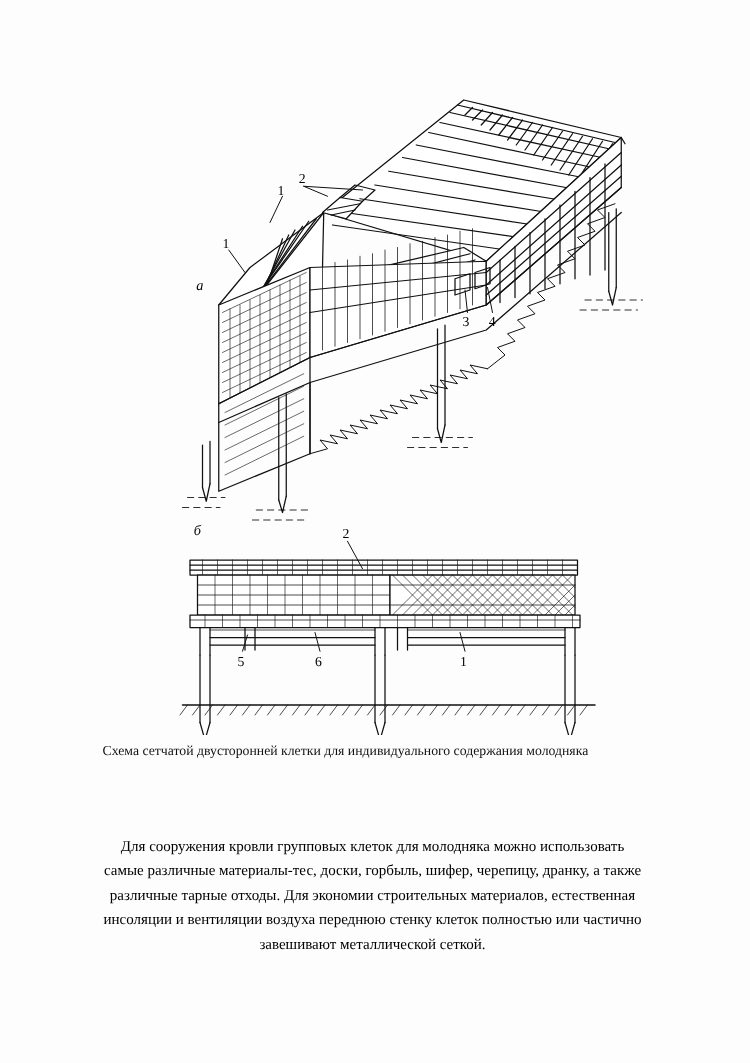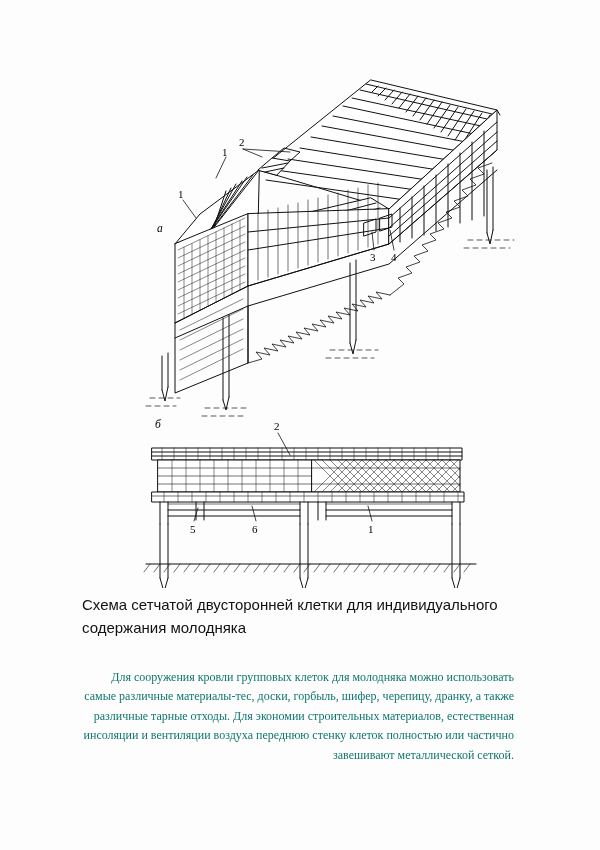--- a/index.html
+++ b/index.html
@@ -28,35 +28,35 @@
     height: 570px;
   }
   .figure svg {
     display: block;
   }
   .caption {
     position: absolute;
     left: 82px;
     top: 593px;
     width: 450px;
-    font-size: 15px;
+    font-size: 11px;
     line-height: 1.55;
-    font-family: Liberation Sans, sans-serif;
+    font-family: Liberation Serif, serif;
     color: #111111;
   }
   .body-text {
     position: absolute;
     left: 82px;
     top: 668px;
     width: 432px;
     font-size: 12px;
     line-height: 1.62;
-    text-align: right;
-    font-family: "Liberation Serif", serif;
-    color: #0f766e;
+    text-align: center;
+    font-family: "Liberation Serif", serif;
+    color: #000000;
   }
   .body-text p {
     margin: 0;
   }
   .lbl {
     font-family: "Liberation Serif", serif;
     font-size: 11px;
     fill: #000;
   }
   .lbl-it {

